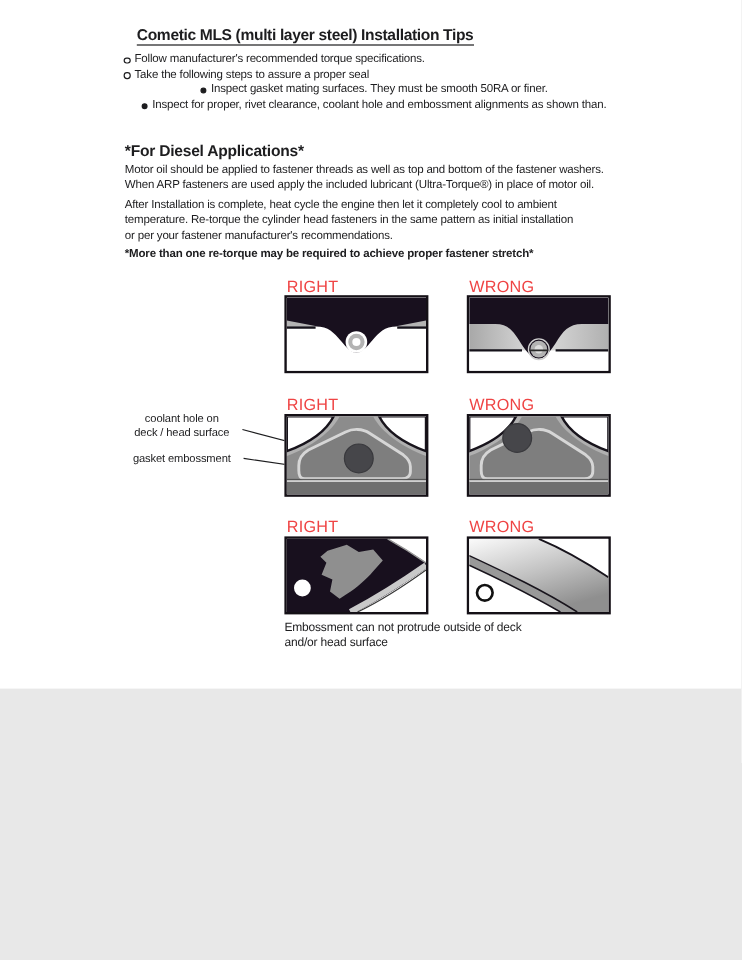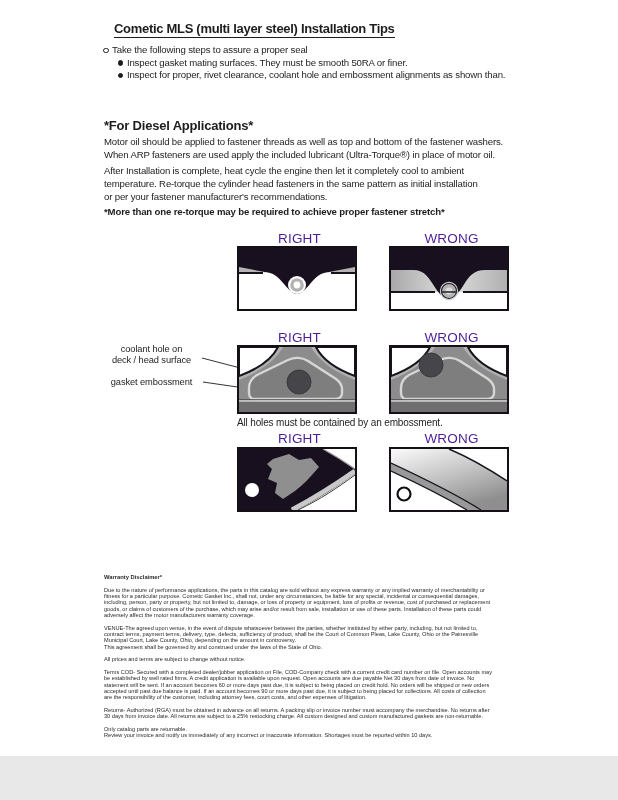--- a/index.html
+++ b/index.html
@@ -1,43 +1,43 @@
 <!DOCTYPE html>
 <html><head>
 <meta charset="utf-8">
 <style>
   html,body{margin:0;padding:0;background:#e8e8e8;}
   .page{
-    position:relative;width:618px;height:756px;background:#ffffff;
+    position:relative;width:618px;height:574px;background:#ffffff;
     font-family:"Liberation Sans", sans-serif;color:#1d1d1f;overflow:hidden;
   }
   .abs{position:absolute;}
   .nowrap{white-space:nowrap;}
   .preline{white-space:pre-line;}
 
   .doc-title{
     top:21px;left:114px;font-size:13px;font-weight:700;letter-spacing:-0.3px;
     border-bottom:1.6px solid #1d1d1f;padding-bottom:1px;white-space:nowrap;
   }
   .bullets{top:44px;left:103px;font-size:9.6px;letter-spacing:-0.15px;line-height:12.6px;}
   .b-item{display:flex;align-items:flex-start;white-space:nowrap;}
   .b-item .mk{
     width:3.6px;height:3.6px;border:1px solid #1d1d1f;border-radius:50%;
     margin:3.8px 3.5px 0 0;flex:none;background:#fff;
   }
-  .b-item.sub{margin-left:15px;}
+  .b-item.sub{margin-left:15px;justify-content:center;}
   .b-item.sub .mk{background:#1d1d1f;border-color:#1d1d1f;width:3.4px;height:3.4px;}
 
   .sec-heading{top:118px;left:104px;font-size:13px;font-weight:700;letter-spacing:-0.2px;white-space:nowrap;}
   .para{left:104px;font-size:9.6px;letter-spacing:-0.15px;line-height:12.8px;}
   .p1{top:136px;}
   .p2{top:165px;}
   .note{top:206px;left:104px;font-size:9.6px;letter-spacing:-0.15px;white-space:nowrap;font-weight:bold;}
 
-  .rw-label{font-size:13.5px;letter-spacing:0.2px;text-align:center;width:121px;white-space:nowrap;color:#4c1d95;}
+  .rw-label{font-size:13.5px;letter-spacing:0.2px;text-align:left;width:121px;white-space:nowrap;color:#ef4444;}
   .panel{
     width:116px;border:2.6px solid #141016;background:#fff;line-height:0;
   }
   .caption{font-size:10px;letter-spacing:-0.15px;color:#1d1d1f;line-height:12px;}
 
   .side-label{font-size:9.3px;line-height:10.6px;letter-spacing:-0.1px;text-align:center;color:#1d1d1f;}
 
   .warranty{top:574px;left:104px;width:428px;font-size:5.6px;line-height:6.35px;color:#2a2a2c;}
   .warranty .w-head{font-weight:700;font-size:5.8px;margin:0 0 6.3px 0;}
   .warranty p{margin:0 0 6.3px 0;}
@@ -45,20 +45,24 @@
   .pageno{top:752px;left:388px;font-size:20px;letter-spacing:0.2px;color:#2e2e30;white-space:nowrap;}
 </style>
 </head>
 <body>
 
 <div class="page">
 
   <div class="abs doc-title">Cometic MLS (multi layer steel) Installation Tips</div>
 
   <div class="abs bullets">
+    <div class="b-item">
+      <span class="mk"></span>
+      <span>Follow manufacturer's recommended torque specifications.</span>
+    </div>
     <div class="b-item">
       <span class="mk"></span>
       <span>Take the following steps to assure a proper seal</span>
     </div>
     <div class="b-item sub">
       <span class="mk"></span>
       <span>Inspect gasket mating surfaces.  They must be smooth 50RA or finer.</span>
     </div>
     <div class="b-item sub">
       <span class="mk"></span>
@@ -146,21 +150,20 @@
       <path d="M0,0 H39 C33,12 19,22 0,29 Z" fill="#ffffff" stroke="#18141c" stroke-width="2"></path>
       <path d="M116,0 H72 C79,13 95,25 116,33 Z" fill="#b0b0b0"></path>
       <path d="M116,0 H77 C83,12 97,22 116,29 Z" fill="#ffffff" stroke="#18141c" stroke-width="2"></path>
       <rect x="0" y="54" width="116" height="11" fill="#6f6f6f"></rect>
       <path d="M0,54 H116" stroke="#cfcfcf" stroke-width="1.5"></path>
       <path d="M0,52.5 H116" stroke="#4c4c4c" stroke-width="0.8"></path>
       <circle cx="40" cy="18" r="12" fill="#46464a" stroke="#39393d" stroke-width="1"></circle>
     </svg>
   </div>
 
-  <div class="abs caption nowrap" style="top:417px;left:237px;">All holes must be contained by an embossment.</div>
 
   <div class="abs rw-label" style="top:431px;left:239px;">RIGHT</div>
   <div class="abs rw-label" style="top:431px;left:391px;">WRONG</div>
 
   <div class="abs panel" style="top:447px;left:237px;">
     <svg width="116" height="61" viewBox="0 0 116 61">
       <rect x="0" y="0" width="116" height="61" fill="#18101e"></rect>
       <path d="M84,0 L116,0 L116,20 C103,11 93,5 84,0 Z" fill="#ffffff"></path>
       <path d="M84,0 C93,5 103,11 116,20" stroke="#9a9a9a" stroke-width="1.2" fill="none"></path>
       <path d="M116,25 C97,38 81,49 58,61 L116,61 Z" fill="#ffffff"></path>
@@ -183,20 +186,22 @@
       <rect x="0" y="0" width="116" height="61" fill="#ffffff"></rect>
       <path d="M0,0 L58,0 C77,8 98,20 116,32 L116,61 L90,61 C62,43 30,28 0,14 Z" fill="url(#band3)"></path>
       <path d="M58,0 C77,8 98,20 116,32" stroke="#18141c" stroke-width="1.5" fill="none"></path>
       <path d="M0,14 C30,28 62,43 90,61 L76,61 C52,47 26,34 0,22 Z" fill="#999999"></path>
       <path d="M0,14 C30,28 62,43 90,61" stroke="#18141c" stroke-width="1.3" fill="none"></path>
       <path d="M0,22 C26,34 52,47 76,61" stroke="#18141c" stroke-width="1.3" fill="none"></path>
       <circle cx="13" cy="45" r="6.5" fill="#ffffff" stroke="#111111" stroke-width="2.2"></circle>
     </svg>
   </div>
 
+  <div class="abs caption preline" style="top:518px;left:237px;">Embossment can not protrude outside of deck
+and/or head surface</div>
 
   <div class="abs warranty">
     <div class="w-head">Warranty Disclaimer*</div>
     <p class="preline">Due to the nature of performance applications, the parts in this catalog are sold without any express warranty or any implied warranty of merchantability or
 fitness for a particular purpose.  Cometic Gasket Inc., shall not, under any circumstances, be liable for any special, incidental or consequential damages,
 including, person, party or property, but not limited to, damage, or loss of property or equipment, loss of profits or revenue, cost of purchased or replacement
 goods, or claims of customers of the purchase, which may arise and/or result from sale, installation or use of these parts.  Installation of these parts could
 adversely affect the motor manufacturers warranty coverage.</p>
     <p class="preline">VENUE-The agreed upon venue, in the event of dispute whatsoever between the parties, whether instituted by either party, including, but not limited to,
 contract terms, payment terms, delivery, type, defects, sufficiency of product, shall be the Court of Common Pleas, Lake County, Ohio or the Painesville

